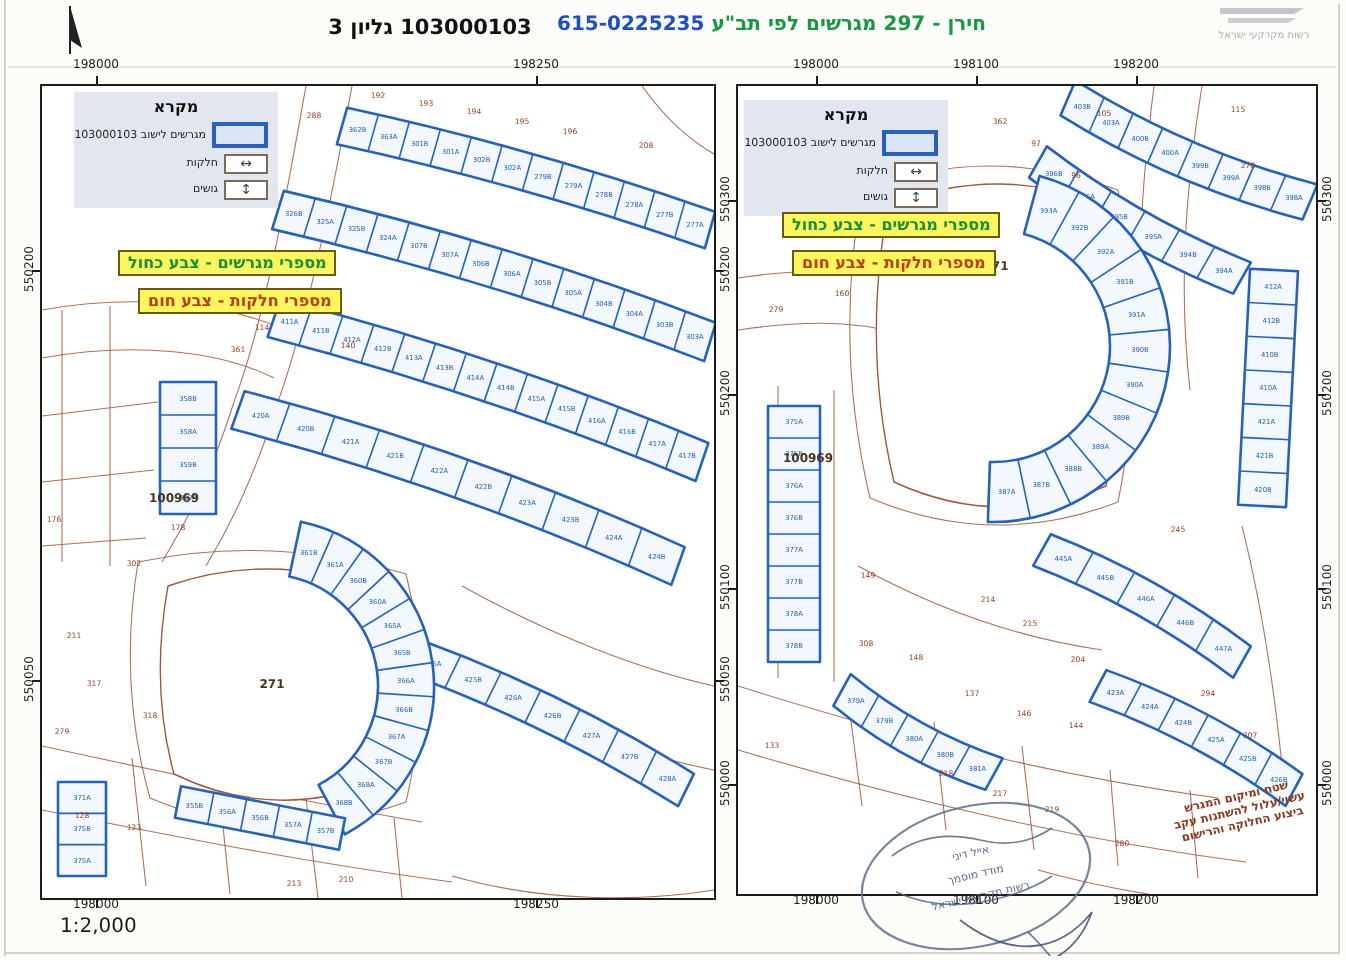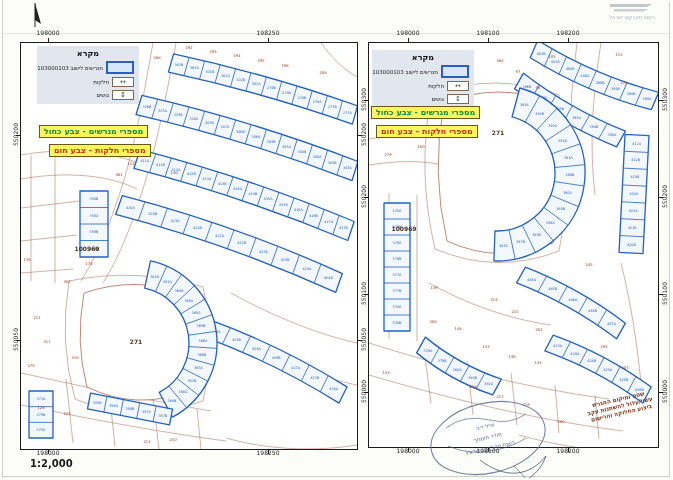--- a/index.html
+++ b/index.html
@@ -31,33 +31,33 @@
   #panelL .legend{left:16px;top:3px;}
   #panelR .legend{left:3px;top:7px;}
   .lg-title{font-weight:bold;font-size:8px;text-align:center;color:#111;direction:rtl;}
   .lg-row{display:flex;direction:rtl;align-items:center;gap:3px;margin-top:3px;}
   .sym-lot{width:24px;height:9px;border:2px solid #2a5fc2;background:#d8e6f8;flex:0 0 auto;}
   .sym-thin{width:20px;height:8px;border:1px solid #7a6a5a;background:#fff;font-size:7px;
             line-height:8px;text-align:center;color:#444;flex:0 0 auto;}
   .lg-label{font-size:5.5px;color:#222;white-space:nowrap;direction:rtl;}
 
   .ynote{position:absolute;background:#fdf65c;border:1px solid #6a5a10;font-weight:bold;
-         font-size:8px;padding:1px 4px;white-space:nowrap;z-index:3;direction:rtl;}
+         font-size:8px;padding:1px 4px;white-space:nowrap;z-index:3;direction:rtl;margin-left:20px;}
   #panelL .yn1{left:18px;top:82px;color:#12903c;}
   #panelL .yn2{left:28px;top:101px;color:#c23a10;}
   #panelR .yn1{left:2px;top:63px;color:#12903c;}
   #panelR .yn2{left:7px;top:82px;color:#c23a10;}
 
   
   .tick{position:absolute;font-size:6px;color:#1c1c1c;width:36px;text-align:center;z-index:2;}
   .tick.v{transform:rotate(-90deg);}
   .tkm{position:absolute;background:#1c1c1c;z-index:2;}
 
   
-  #scaleLabel{position:absolute;left:30px;top:458px;font-size:10px;color:#1a1a1a;font-weight:bold;}
+  #scaleLabel{position:absolute;left:30px;top:458px;font-size:10px;color:#1a1a1a;}
   #producedLine{position:absolute;left:430px;top:462px;width:235px;font-size:7px;color:#222;
                 direction:rtl;text-align:left;white-space:nowrap;}
 
   
   #stamp{position:absolute;left:418px;top:352px;z-index:5;}
   #mapNote{position:absolute;left:571px;top:396px;width:98px;z-index:4;transform:rotate(-13deg);
            color:#8a3a1a;font-weight:bold;font-size:5.8px;line-height:1.2;text-align:center;direction:rtl;}
 </style>
 </head>
 <body>
@@ -66,21 +66,26 @@
   <div class="edge" id="edgeL"></div>
   <div class="edge" id="edgeB"></div>
   <div class="edge" id="edgeR"></div>
   <div id="hdrRule"></div>
 
   <svg id="northArrow" width="20" height="30" viewBox="0 0 20 30">
     <line x1="9" y1="27" x2="9" y2="3" stroke="#222" stroke-width="1"></line>
     <polygon points="9,3 15,24 9,20" fill="#222"></polygon>
   </svg>
 
-
+  <div id="sheetLabel">103000103 גליון 3</div>
+
+  <div id="mainTitle">
+    <span class="t-green">חירן - 297 מגרשים לפי תב"ע</span>
+    <span class="t-blue">615-0225235</span>
+  </div>
 
   <svg id="authLogo" viewBox="0 0 64 26">
     <path d="M10,3 h42 l-5,3 h-37 z" fill="#9aa4ae" opacity="0.8"></path>
     <path d="M14,8 h34 l-4,2.5 h-30 z" fill="#aab2bb" opacity="0.8"></path>
     <text x="32" y="18" font-size="5" fill="#8a929c" text-anchor="middle" direction="rtl">רשות מקרקעי ישראל</text>
   </svg>
 
   <div class="panel" id="panelL">
     <svg class="map" viewBox="0 0 336 406">
         <g>

